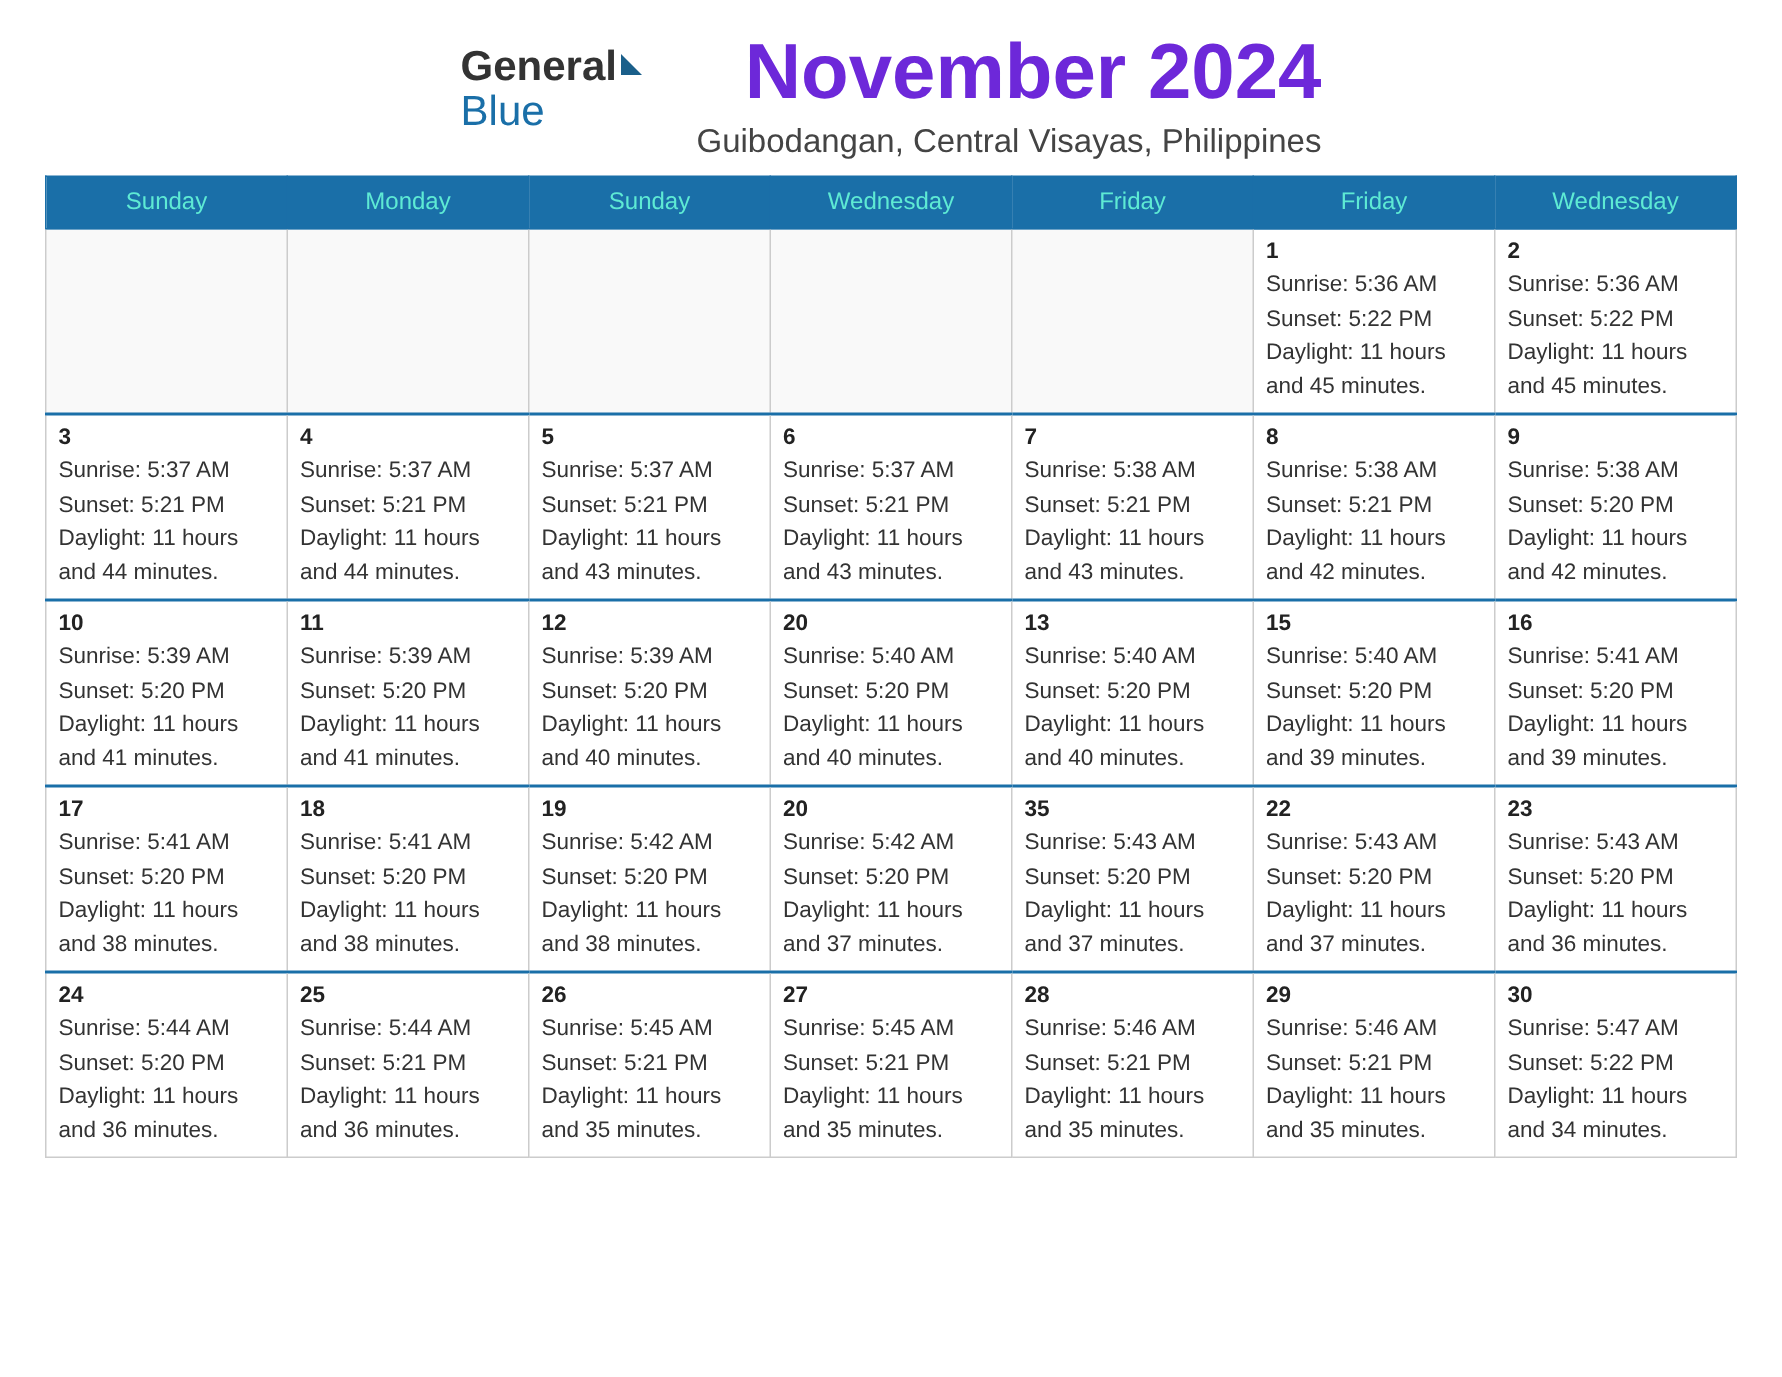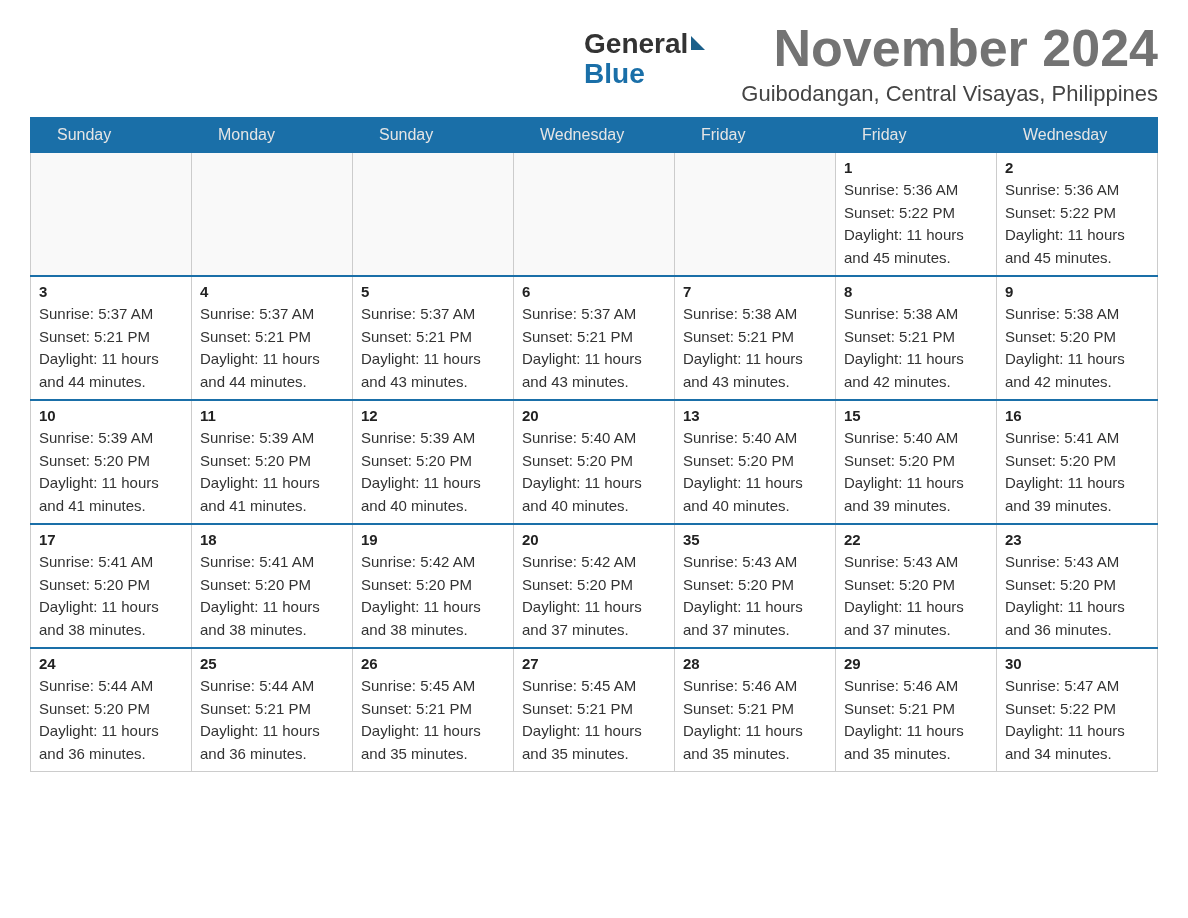--- a/index.html
+++ b/index.html
@@ -6,78 +6,78 @@
     body {
       font-family: Arial, sans-serif;
       background: #fff;
       width: 1188px;
       min-height: 918px;
       padding: 20px 30px;
     }
     .header {
       display: flex;
       align-items: flex-start;
-      justify-content: flex-end;
+      justify-content: center;
       margin-bottom: 10px;
       gap: 36px;
     }
     .logo {
       display: flex;
       flex-direction: column;
       align-items: flex-start;
       padding-top: 10px;
     }
     .logo-general {
       font-size: 28px;
       font-weight: bold;
       color: #333;
       line-height: 1;
     }
     .logo-blue {
       font-size: 28px;
-      font-weight: bold;
+      font-weight: normal;
       color: #1a6fa8;
       display: flex;
       align-items: center;
     }
     .logo-triangle {
       width: 0;
       height: 0;
       border-left: 14px solid #1a5f8a;
       border-top: 14px solid transparent;
       border-bottom: 0px solid transparent;
       margin-left: 3px;
       margin-bottom: 2px;
     }
     .title-section {
       text-align: right;
     }
     .month-title {
       font-size: 52px;
       font-weight: bold;
-      color: #737373;
+      color: #6d28d9;
       line-height: 1.1;
     }
     .location {
       font-size: 22px;
       color: #444;
       margin-top: 4px;
     }
     .calendar {
       width: 100%;
       border-collapse: collapse;
       margin-top: 10px;
     }
     .calendar th {
       background-color: #1a6fa8;
-      color: #e5e5e5;
+      color: #5eead4;
       font-size: 16px;
       font-weight: normal;
-      padding: 8px 26px;
-      text-align: left;
+      padding: 8px 10px;
+      text-align: center;
       border: 1px solid #1a6fa8;
     }
     .calendar td {
       vertical-align: top;
       border: 1px solid #ccc;
       padding: 6px 8px;
       width: 14.28%;
       min-height: 100px;
       font-size: 13px;
       color: #333;

